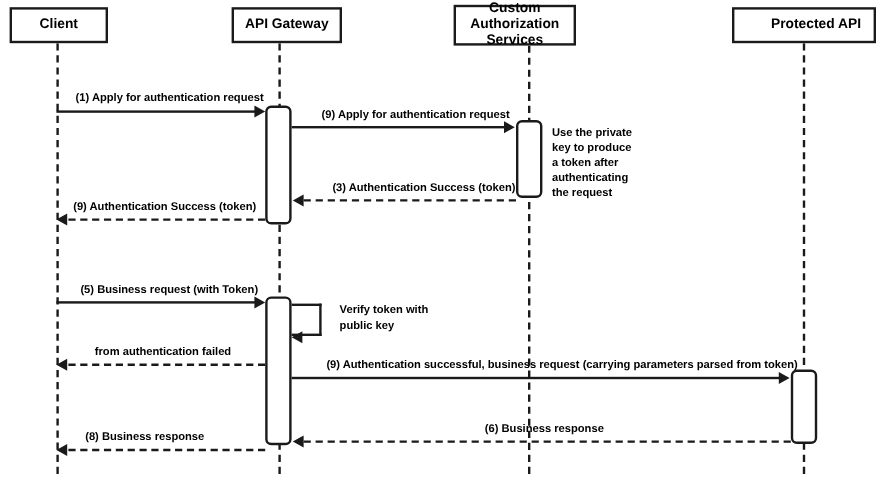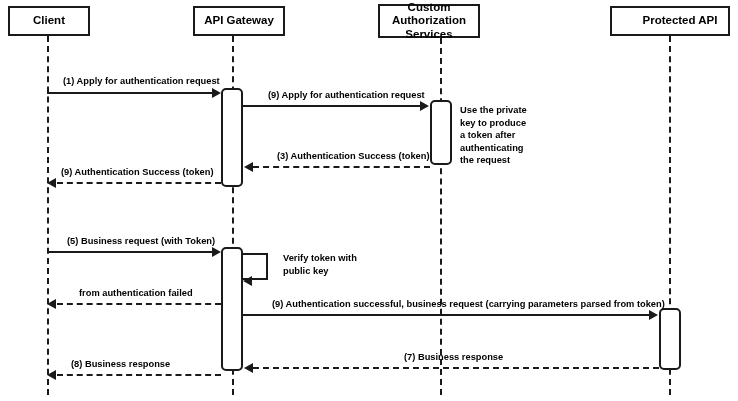--- a/index.html
+++ b/index.html
@@ -153,21 +153,21 @@
   <div class="note" style="left:268px;top:252px;width:86px;margin-left:15px;">Verify token with public key</div>
 
   <div class="msglabel" style="left:79px;top:288px;">from authentication failed</div>
   <div class="msg dashed" style="left:57px;top:303px;width:164px;"></div>
   <div class="arrowhead left" style="left:47px;top:299px;"></div>
 
   <div class="msglabel" style="left:272px;top:299px;">(9) Authentication successful, business request (carrying parameters parsed from token)</div>
   <div class="msg solid" style="left:243px;top:314px;width:407px;"></div>
   <div class="arrowhead right" style="left:649px;top:310px;"></div>
 
-  <div class="msglabel" style="left:404px;top:352px;">(7) Business response</div>
+  <div class="msglabel" style="left:404px;top:352px;">(6) Business response</div>
   <div class="msg dashed" style="left:253px;top:367px;width:406px;"></div>
   <div class="arrowhead left" style="left:244px;top:363px;"></div>
 
   <div class="msglabel" style="left:71px;top:359px;">(8) Business response</div>
   <div class="msg dashed" style="left:57px;top:374px;width:164px;"></div>
   <div class="arrowhead left" style="left:47px;top:370px;"></div>
 
 </div>
 
 </body></html>

